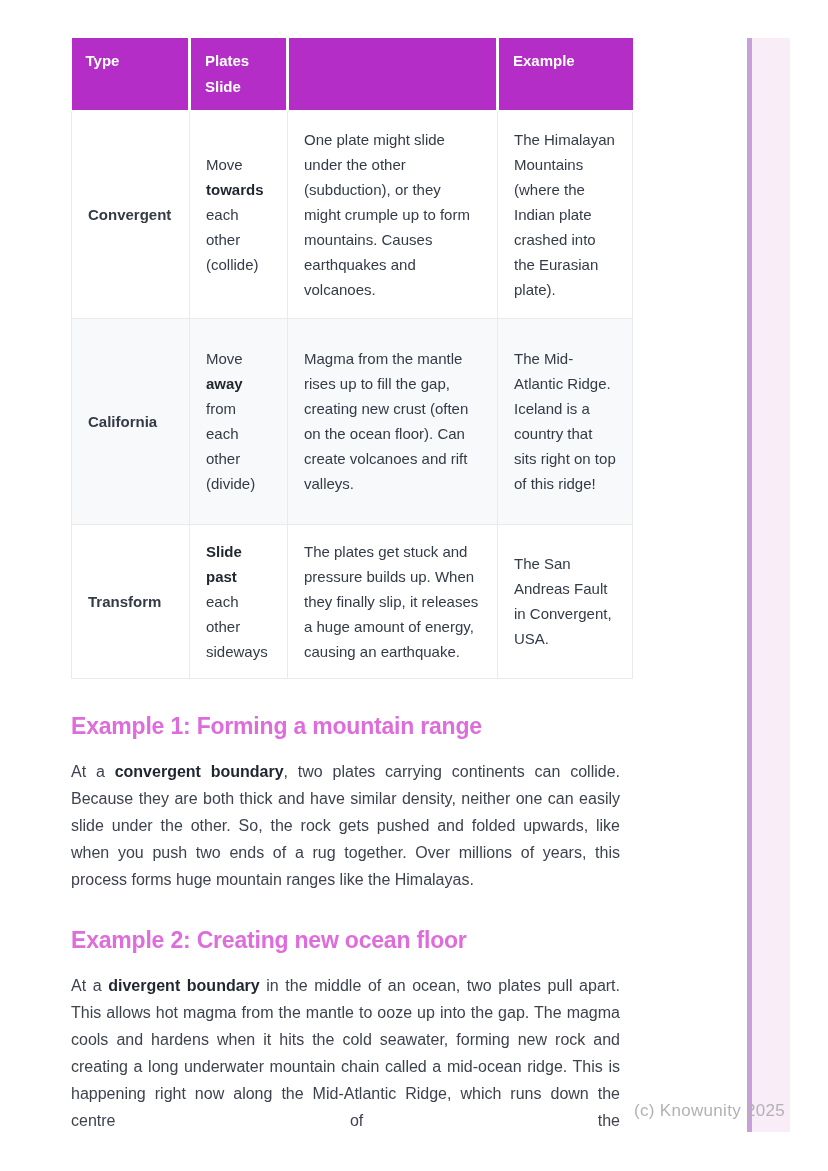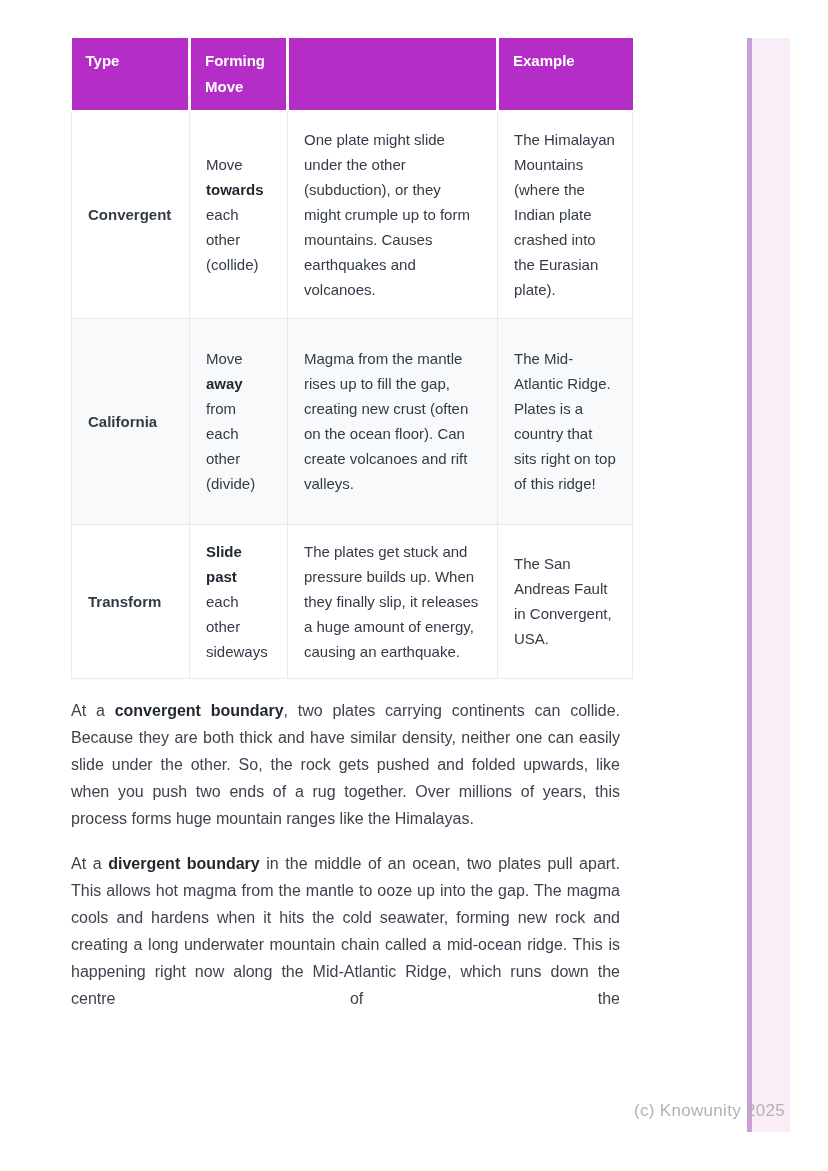--- a/index.html
+++ b/index.html
@@ -100,49 +100,51 @@
     <table class="boundaries">
       <colgroup>
         <col style="width:118px">
         <col style="width:98px">
         <col style="width:210px">
         <col style="width:135px">
       </colgroup>
       <thead>
         <tr>
           <th>Type</th>
-          <th>Forming Move</th>
+          <th>Plates Slide</th>
           <th></th>
           <th>Example</th>
         </tr>
       </thead>
       <tbody>
         <tr class="row-1">
           <td class="cell-type">Convergent</td>
           <td class="cell-move"><span>Move </span><span class="bold-seg">towards</span><span> each other (collide)</span></td>
           <td class="cell-desc">One plate might slide under the other (subduction), or they might crumple up to form mountains. Causes earthquakes and volcanoes.</td>
           <td class="cell-example">The Himalayan Mountains (where the Indian plate crashed into the Eurasian plate).</td>
         </tr>
         <tr class="row-2 shaded">
           <td class="cell-type">California</td>
           <td class="cell-move"><span>Move </span><span class="bold-seg">away</span><span> from each other (divide)</span></td>
           <td class="cell-desc">Magma from the mantle rises up to fill the gap, creating new crust (often on the ocean floor). Can create volcanoes and rift valleys.</td>
-          <td class="cell-example">The Mid-Atlantic Ridge. Plates is a country that sits right on top of this ridge!</td>
+          <td class="cell-example">The Mid-Atlantic Ridge. Iceland is a country that sits right on top of this ridge!</td>
         </tr>
         <tr class="row-3">
           <td class="cell-type">Transform</td>
           <td class="cell-move"><span></span><span class="bold-seg">Slide past</span><span> each other sideways</span></td>
           <td class="cell-desc">The plates get stuck and pressure builds up. When they finally slip, it releases a huge amount of energy, causing an earthquake.</td>
           <td class="cell-example">The San Andreas Fault in Convergent, USA.</td>
         </tr>
       </tbody>
     </table>
 
+    <h2 class="section-heading">Example 1: Forming a mountain range</h2>
     <p class="body-para"><span>At a </span><span class="bold-seg">convergent boundary</span><span>, two plates carrying continents can collide. Because they are both thick and have similar density, neither one can easily slide under the other. So, the rock gets pushed and folded upwards, like when you push two ends of a rug together. Over millions of years, this process forms huge mountain ranges like the Himalayas.</span></p>
 
+    <h2 class="section-heading">Example 2: Creating new ocean floor</h2>
     <p class="body-para cut-off"><span>At a </span><span class="bold-seg">divergent boundary</span><span> in the middle of an ocean, two plates pull apart. This allows hot magma from the mantle to ooze up into the gap. The magma cools and hardens when it hits the cold seawater, forming new rock and creating a long underwater mountain chain called a mid-ocean ridge. This is happening right now along the Mid-Atlantic Ridge, which runs down the centre of the</span></p>
 
   </div>
 
   <div class="scrollbar"></div>
 
   <div class="copyright">(c) Knowunity 2025</div>
 
 </div>
 

